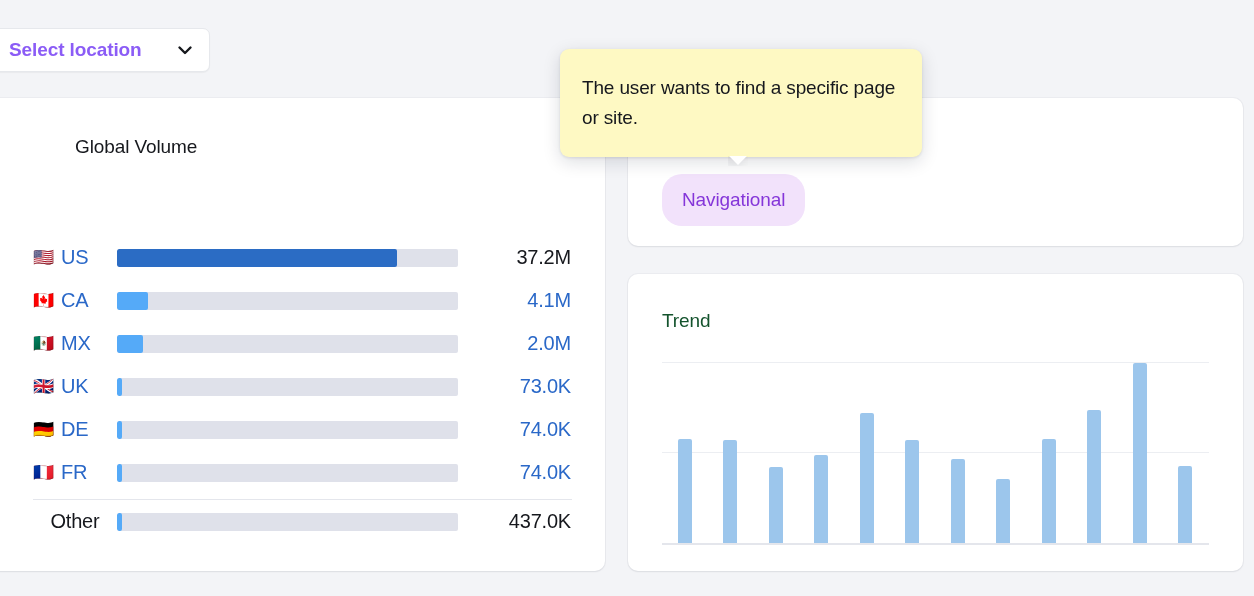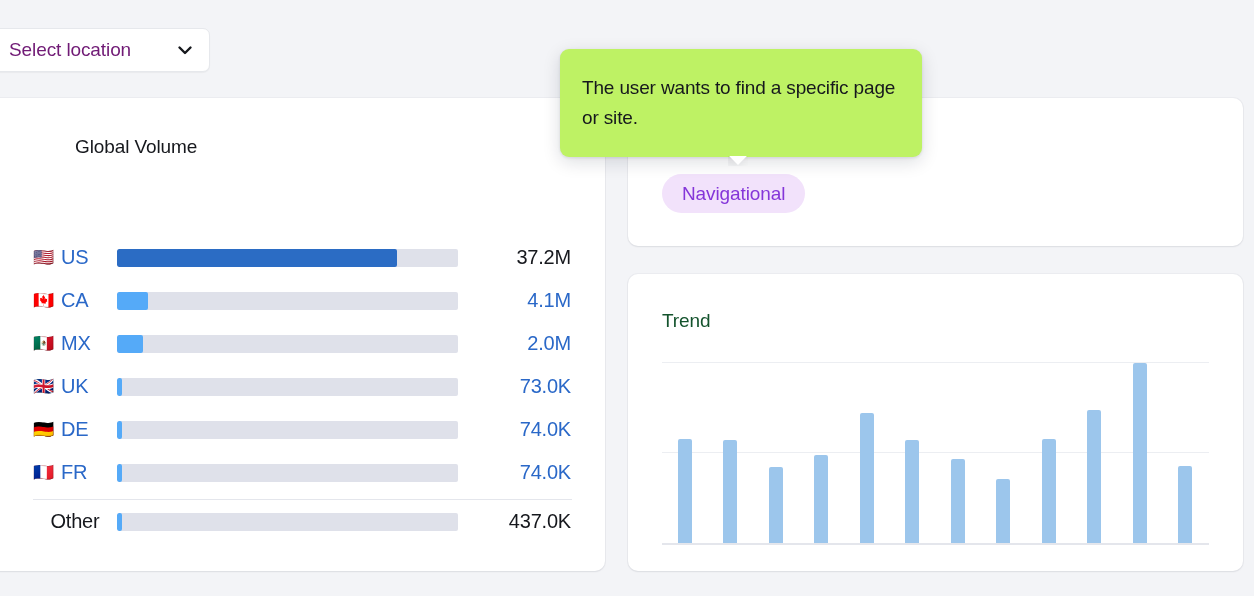--- a/index.html
+++ b/index.html
@@ -18,22 +18,23 @@
     background: #ffffff;
     border: 1px solid #e6e8ec;
     border-radius: 7px;
     display: flex; align-items: center;
     padding: 0 14px 0 18px;
     box-shadow: 0 1px 1px rgba(18,22,38,0.04);
   }
   .loc-select .ph {
     flex: 1;
     font-size: 19px;
-    color: #701a75;
+    color: #8b5cf6;
     letter-spacing: -0.1px;
+    font-weight: bold;
   }
   .chev { width: 20px; height: 20px; flex: none; }
 
   
   .card {
     position: absolute;
     background: #ffffff;
     border-radius: 10px;
     box-shadow: 0 1px 2px rgba(20,25,45,0.07), 0 0 0 1px rgba(22,28,45,0.035);
   }
@@ -96,33 +97,33 @@
     height: 1px; background: #e4e6ec; width: 539px;
   }
 
   
   .intent-title {
     position: absolute; left: 662px; top: 138px;
     font-size: 19px; color: #16181d; letter-spacing: -0.1px;
   }
   .intent-pill {
     position: absolute; left: 662px; top: 174px;
-    height: 39px; padding: 0 20px;
+    height: 52px; padding: 0 20px;
     background: #f2e2fb;
     border-radius: 20px;
     display: flex; align-items: center;
     font-size: 19px; color: #8536d9;
     letter-spacing: -0.1px;
   }
 
   
   .tooltip {
     position: absolute; left: 560px; top: 49px;
     width: 362px; height: 108px;
-    background: #bef264;
+    background: #fef9c3;
     border-radius: 9px;
     box-shadow: 0 5px 18px rgba(17,22,40,0.14), 0 1px 3px rgba(17,22,40,0.10);
     padding: 24px 26px 0 22px;
     font-size: 19px; line-height: 30px; color: #16181d;
     letter-spacing: -0.15px;
     z-index: 40;
   }
   .tooltip .arrow {
     position: absolute; left: 168px; bottom: -9px;
     width: 20px; height: 10px;

